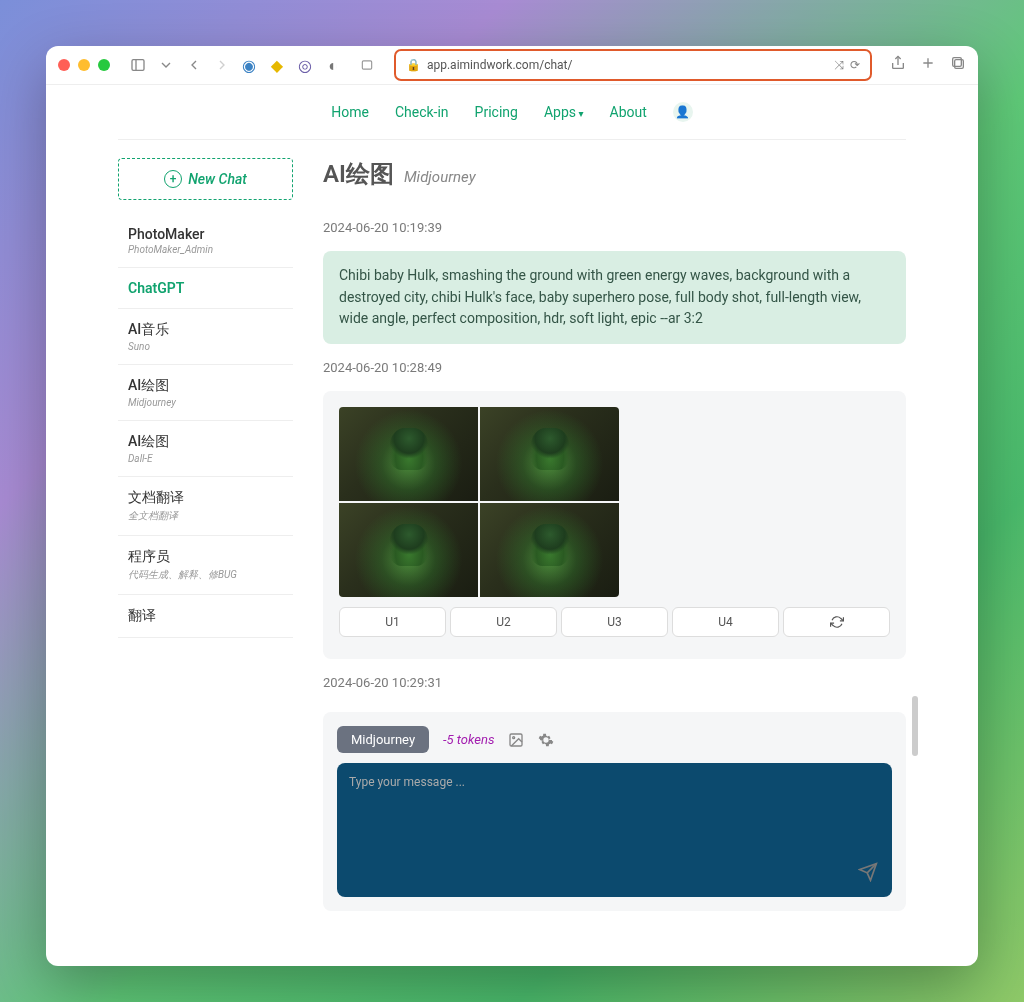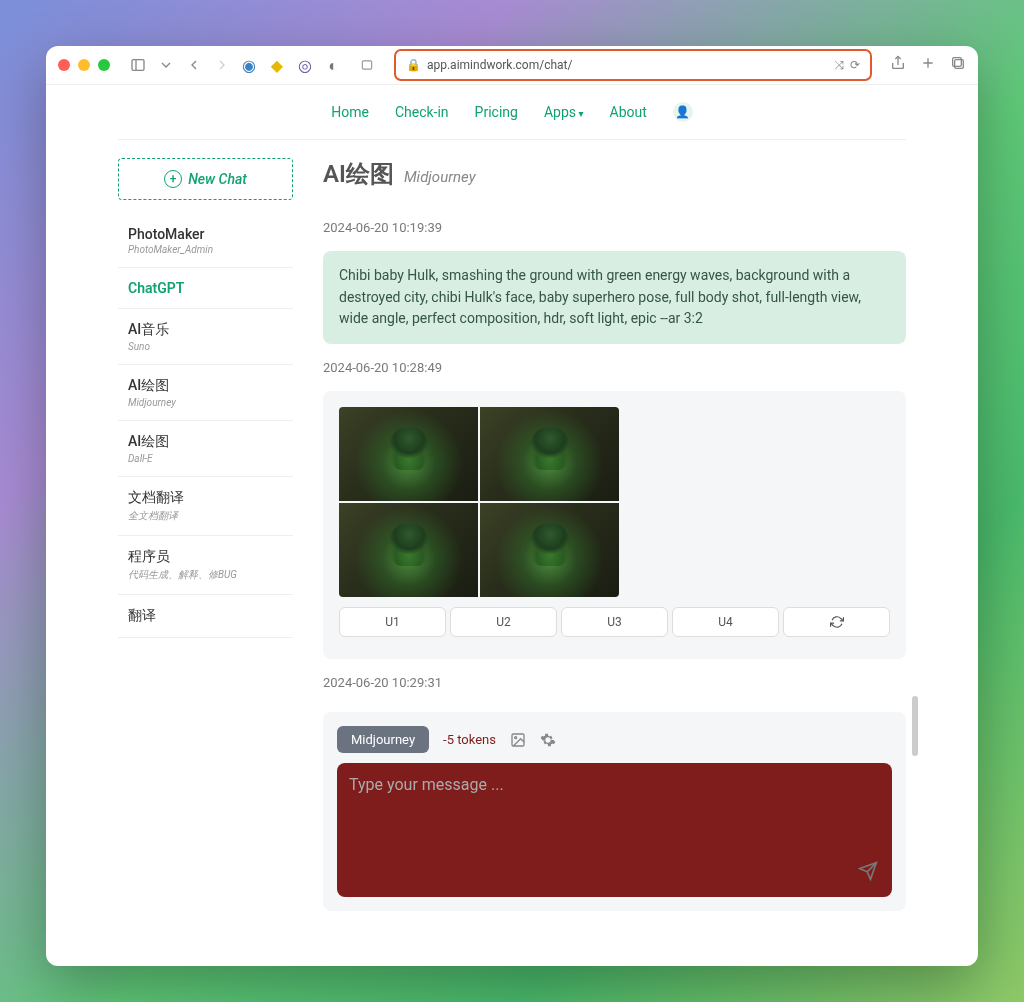--- a/index.html
+++ b/index.html
@@ -42,24 +42,24 @@
   .imgset{display:grid;grid-template-columns:1fr 1fr;gap:2px;width:280px;border-radius:4px;overflow:hidden;margin-bottom:10px;}
   .imgset .cell{height:94px;background:linear-gradient(135deg,#3b4226 0%,#2a2f1c 40%,#1a1d12 100%);position:relative;overflow:hidden;}
   .imgset .cell::before{content:"";position:absolute;inset:0;background:radial-gradient(circle at 50% 60%,rgba(122,255,100,.45) 0%,rgba(60,180,60,.25) 30%,transparent 60%);}
   .imgset .cell::after{content:"";position:absolute;left:50%;top:45%;width:38px;height:42px;transform:translate(-50%,-50%);background:radial-gradient(circle at 50% 25%,#2d5a2d 0%,#1e3d1e 40%,transparent 55%),radial-gradient(ellipse at 50% 70%,#3a7a2e 0%,#2a5a22 50%,transparent 70%);border-radius:40% 40% 30% 30%;}
   .btns{display:flex;gap:4px;margin-bottom:6px;}
   .btns .b{flex:1;height:28px;border:1px solid #ddd;border-radius:6px;background:#fff;font-size:12px;color:#555;display:flex;align-items:center;justify-content:center;cursor:pointer;min-width:50px;text-align:right;}
   .btns .b.refresh svg{width:14px;height:14px;}
   .input-area{background:#f5f6f7;border-radius:8px;padding:14px;margin-top:6px;}
   .chips{display:flex;align-items:center;gap:14px;margin-bottom:10px;}
   .chip{background:#6b7280;color:#fff;font-size:13px;padding:6px 14px;border-radius:6px;}
-  .tokens{color:#7f1d1d;font-size:13px;}
+  .tokens{color:#a21caf;font-size:13px;font-style:italic;}
   .ico{color:#888;display:flex;align-items:center;}
   .ico svg{width:16px;height:16px;}
-  .msgbox{background:#7f1d1d;border-radius:8px;min-height:110px;padding:12px;font-size:16px;color:#aaa;position:relative;}
+  .msgbox{background:#0c4a6e;border-radius:8px;min-height:110px;padding:12px;font-size:12px;color:#aaa;position:relative;}
   .send{position:absolute;right:14px;bottom:12px;color:#777;}
   .send svg{width:20px;height:20px;}
   .scrollbar{position:absolute;right:60px;top:650px;width:6px;height:60px;background:#ccc;border-radius:3px;}
 </style>
 </head>
 <body>
 
 <div class="window">
   <div class="titlebar">
     <div class="traffic">

